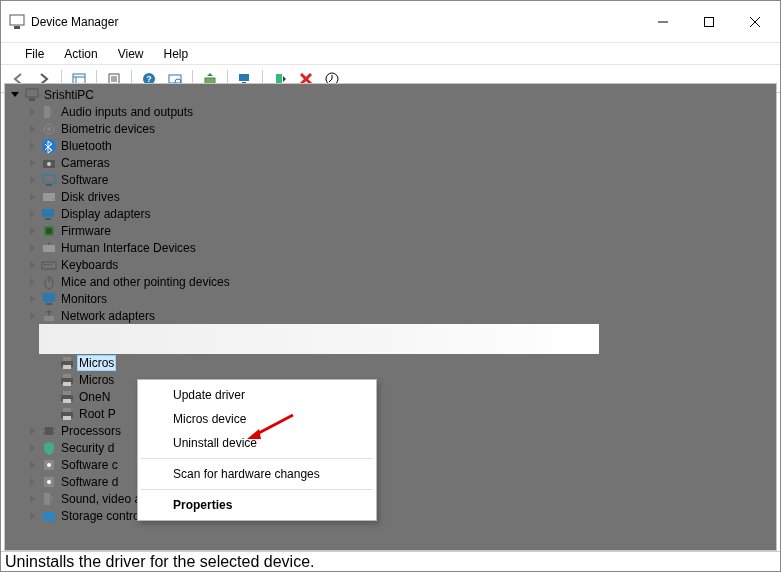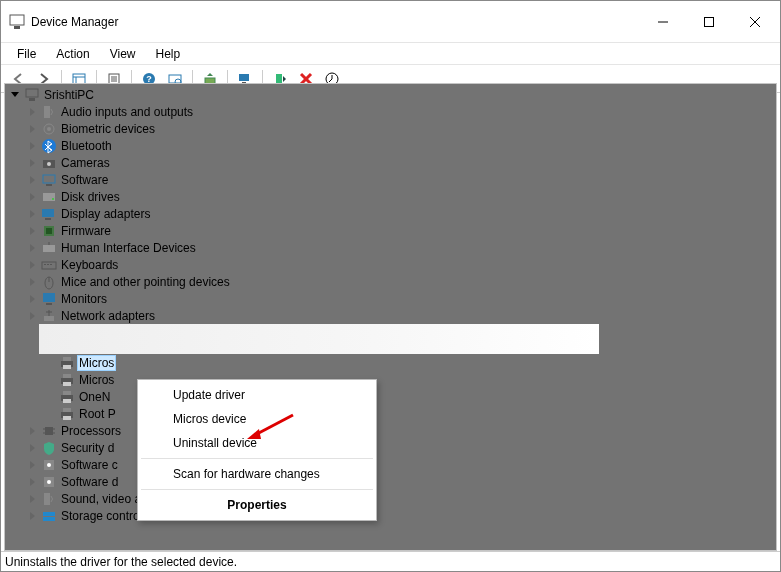--- a/index.html
+++ b/index.html
@@ -4,41 +4,41 @@
 <style>
 * { box-sizing: border-box; margin: 0; padding: 0; font-family: "Segoe UI", Tahoma, sans-serif; }
 body { width: 781px; height: 572px; background: #fff; border: 1px solid #888; font-size: 12px; position: relative; overflow: hidden; }
 
 .titlebar { height: 42px; display: flex; align-items: center; padding: 0 2px 0 8px; border-bottom: 1px solid #e5e5e5; }
 .titlebar .title { flex: 1; font-size: 12px; }
 .titlebar .tbicon { width: 16px; height: 16px; margin-right: 6px; }
 .winbtn { width: 46px; height: 28px; display: flex; align-items: center; justify-content: center; }
 .winbtn svg { width: 10px; height: 10px; }
 
-.menubar { height: 22px; display: flex; align-items: center; padding: 0 6px; border-bottom: 1px solid #e5e5e5; }
+.menubar { height: 22px; display: flex; align-items: center; padding: 0 14px; border-bottom: 1px solid #e5e5e5; }
 .menubar span { padding: 2px 10px; font-size: 12px; cursor: default; }
 
 .toolbar { height: 28px; display: flex; align-items: center; padding: 0 6px; gap: 4px; border-bottom: 1px solid #ccc; }
 .tool { width: 22px; height: 22px; display: flex; align-items: center; justify-content: center; border: 1px solid transparent; }
 .sep { width: 1px; height: 18px; background: #ccc; margin: 0 2px; }
 
 .tree-area { position: absolute; top: 82px; bottom: 20px; left: 3px; right: 3px; border: 1px solid #c5c5c5; overflow: hidden; background: #737373; }
 .tree-content { padding: 2px; }
 .row { height: 17px; display: flex; align-items: center; white-space: nowrap; }
 .row .tw { width: 14px; height: 14px; display: flex; align-items: center; justify-content: center; }
 .row .pad { display: inline-block; }
 .row .devicon { width: 16px; height: 16px; margin: 0 2px; }
 .row .label { font-size: 12px; padding: 0 2px; }
 .row.selected .label { background: #cce8ff; border: 1px solid #99d1ff; padding: 0 1px; }
 .blurred-block { height: 30px; margin-left: 32px; width: 560px; background: linear-gradient(90deg,#eee,#f7f7f7 60%, #fff); }
-.statusbar { position: absolute; bottom: 0; left: 0; right: 0; height: 20px; border-top: 1px solid #ccc; display: flex; align-items: center; padding: 0 4px; font-size: 12px; }
+.statusbar { position: absolute; bottom: 0; left: 0; right: 0; height: 20px; border-top: 1px solid #ccc; display: flex; align-items: center; padding: 0 4px; font-size: 16px; }
 
 .ctxmenu { position: absolute; left: 136px; top: 378px; width: 240px; background: #fff; border: 1px solid #bababa; box-shadow: 2px 3px 6px rgba(0,0,0,0.25); padding: 3px 1px; z-index: 5; }
 .ctxitem { padding: 5px 34px; font-size: 12px; }
-.ctxitem.bold { font-weight: 600; text-align: center; }
+.ctxitem.bold { font-weight: 600; }
 .ctxsep { height: 1px; background: #e1e1e1; margin: 3px 2px; }
 
 .arrow-pointer { position: absolute; left: 244px; top: 412px; z-index: 6; }
 
 .tw-right { width:0; height:0; border-top:4px solid transparent; border-bottom:4px solid transparent; border-left:5px solid #666; }
 .tw-down { width:0; height:0; border-left:4px solid transparent; border-right:4px solid transparent; border-top:5px solid #000; }
 </style>
 </head>
 <body>
 

